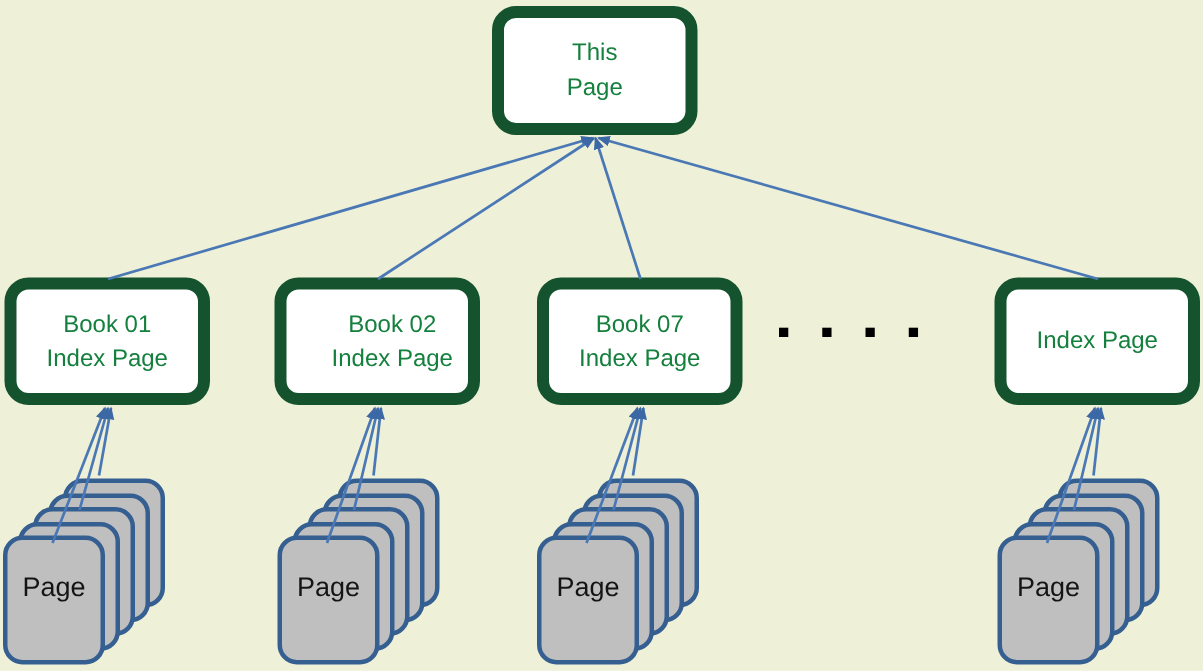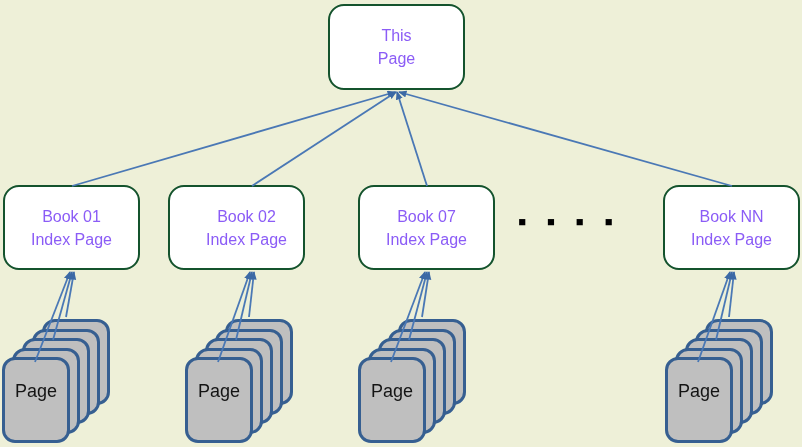--- a/index.html
+++ b/index.html
@@ -12,36 +12,36 @@
     background: #eef0d8;
     overflow: hidden;
   }
 
   
   .node {
     position: absolute;
     width: 137px;
     height: 85px;
     background: #ffffff;
-    border: 2px solid #14532d;
+    border: 8px solid #14532d;
     border-radius: 16px;
     box-sizing: border-box;
     display: flex;
     flex-direction: column;
     align-items: center;
     justify-content: center;
     z-index: 2;
-    color: #8b5cf6;
+    color: #15803d;
     font-size: 16px;
     line-height: 23px;
     text-align: center;
   }
   .node.root { left: 328px; top: 4px; height: 86px; }
   .node.book-1 { left: 3px;   top: 185px; }
-  .node.book-2 { left: 168px; top: 185px; padding-left: 20px; }
+  .node.book-2 { left: 183px; top: 185px; padding-left: 20px; }
   .node.book-3 { left: 358px; top: 185px; }
   .node.book-4 { left: 663px; top: 185px; }
 
   
   .ellipsis {
     position: absolute;
     left: 518px;
     top: 205px;
     height: 32px;
     display: flex;
@@ -110,21 +110,20 @@
   </div>
   <div class="node book-2">
     <span>Book 02</span>
     <span>Index Page</span>
   </div>
   <div class="node book-3">
     <span>Book 07</span>
     <span>Index Page</span>
   </div>
   <div class="node book-4">
-    <span>Book NN</span>
     <span>Index Page</span>
   </div>
 
   <div class="ellipsis">
     <span>▪ ▪ ▪ ▪</span>
   </div>
 
   <div class="stack s1">
     <div class="card c0"></div>
     <div class="card c1"></div>

